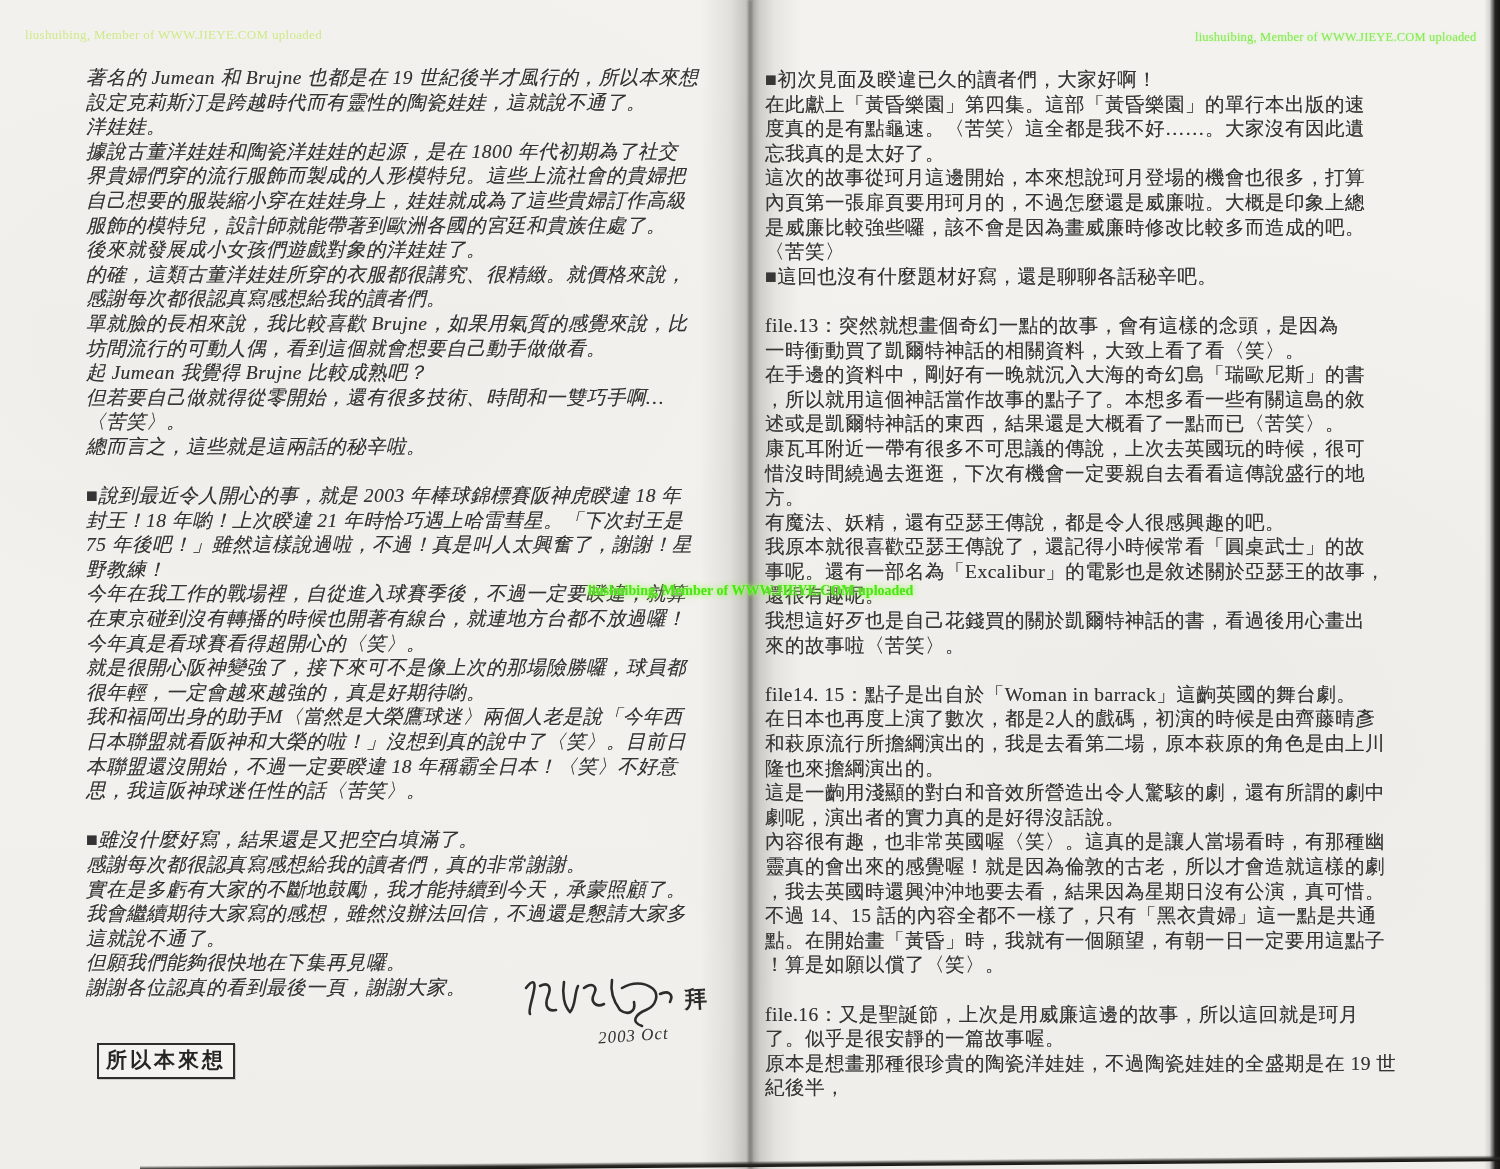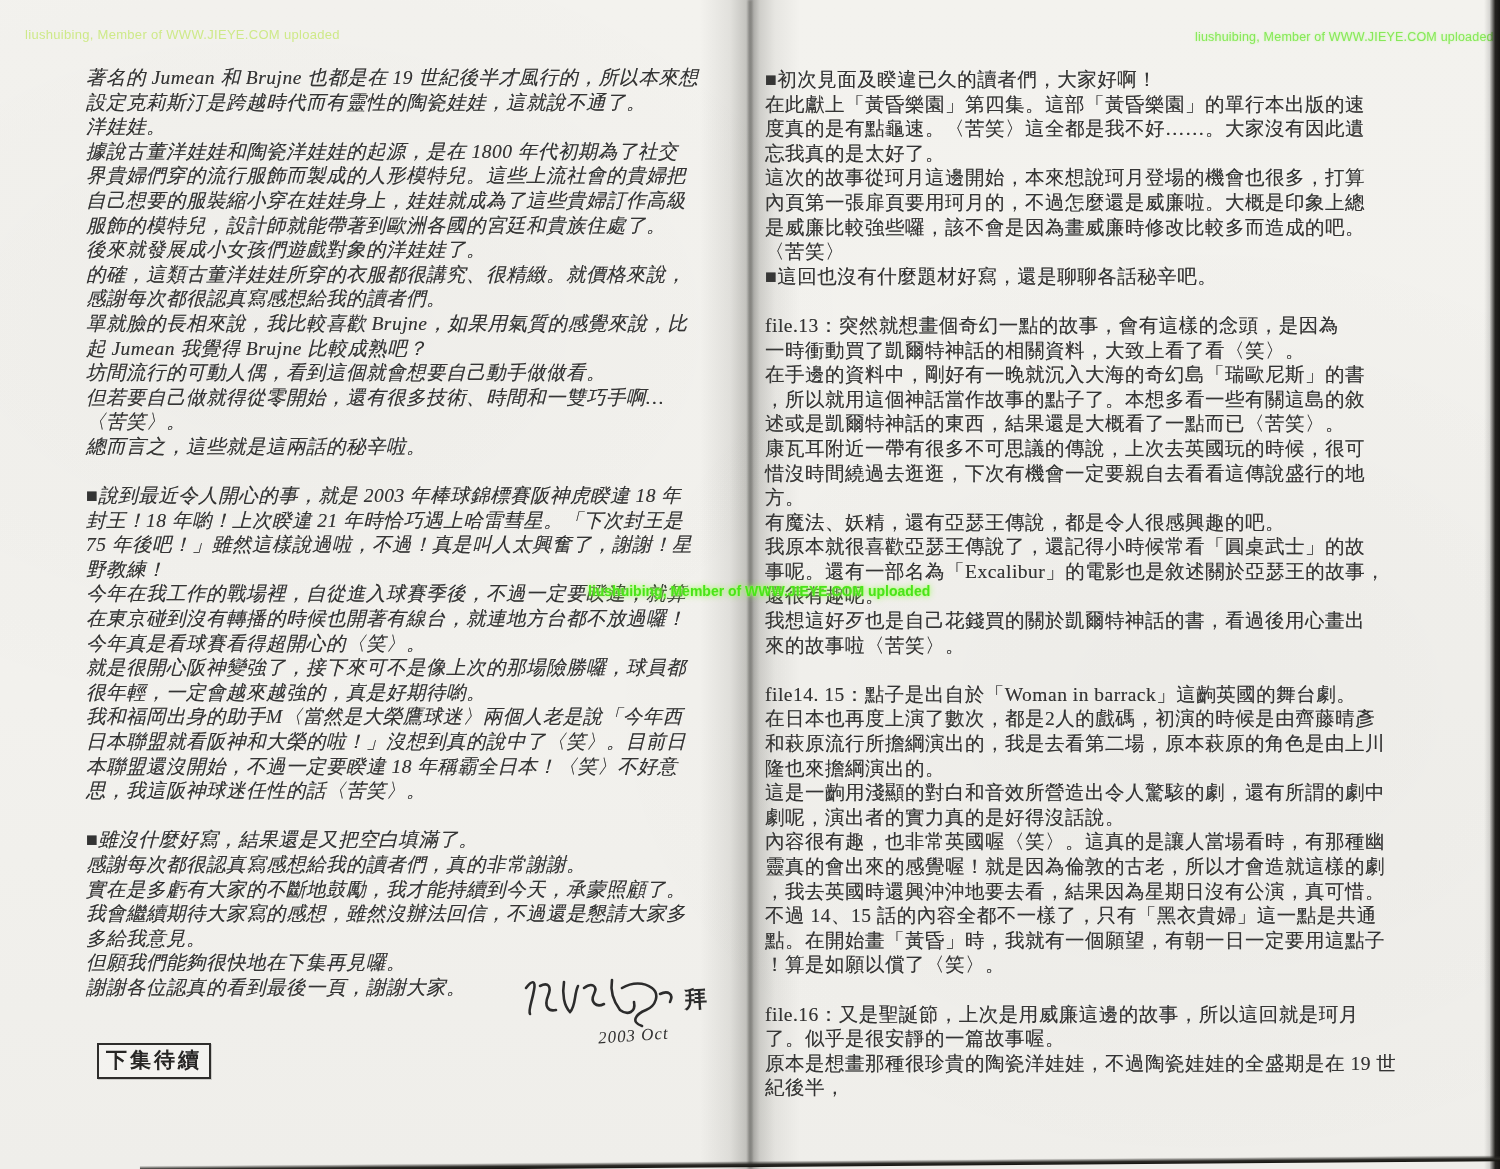--- a/index.html
+++ b/index.html
@@ -15,21 +15,21 @@
   .text-col{position:absolute;}
   .tline{
     height:var(--pitch);line-height:var(--pitch);
     white-space:nowrap;font-size:var(--fs);
     letter-spacing:0.5px;
     text-shadow:0 0 0.5px rgba(70,70,70,0.55);
   }
   .left-col{left:86px;top:66px;width:645px;font-style:italic;--pitch:24.6px;--fs:19.5px;}
   .right-col{left:765px;top:68px;width:690px;--pitch:24.6px;--fs:19.5px;}
   .watermark{
-    position:absolute;font-family:Liberation Sans, sans-serif;
+    position:absolute;font-family:Liberation Serif, serif;
     white-space:nowrap;pointer-events:none;text-align:center;
   }
   .wm-tl{left:25px;top:27px;font-size:13px;color:#cbe97f;opacity:.9;letter-spacing:.3px;}
   .wm-tr{left:1195px;top:30px;font-size:12.5px;color:#86e85a;letter-spacing:.2px;text-shadow:0 0 2px rgba(170,255,110,.7);}
   .wm-mid{left:588px;top:583px;font-size:14px;font-weight:bold;color:#49e41a;
     text-shadow:0 0 6px #8aff45,0 0 2px #c8ff8a;z-index:30;}
   .gutter{
     position:absolute;left:700px;top:0;width:100px;height:1169px;z-index:5;
     background:linear-gradient(90deg,
       rgba(0,0,0,0) 0%,
@@ -83,22 +83,22 @@
       <div class="tline">設定克莉斯汀是跨越時代而有靈性的陶瓷娃娃，這就說不通了。</div>
       <div class="tline">洋娃娃。</div>
       <div class="tline">據說古董洋娃娃和陶瓷洋娃娃的起源，是在 1800 年代初期為了社交</div>
       <div class="tline">界貴婦們穿的流行服飾而製成的人形模特兒。這些上流社會的貴婦把</div>
       <div class="tline">自己想要的服裝縮小穿在娃娃身上，娃娃就成為了這些貴婦訂作高級</div>
       <div class="tline">服飾的模特兒，設計師就能帶著到歐洲各國的宮廷和貴族住處了。</div>
       <div class="tline">後來就發展成小女孩們遊戲對象的洋娃娃了。</div>
       <div class="tline">的確，這類古董洋娃娃所穿的衣服都很講究、很精緻。就價格來說，</div>
       <div class="tline">感謝每次都很認真寫感想給我的讀者們。</div>
       <div class="tline">單就臉的長相來說，我比較喜歡 Brujne，如果用氣質的感覺來說，比</div>
+      <div class="tline">坊間流行的可動人偶，看到這個就會想要自己動手做做看。</div>
       <div class="tline">起 Jumean 我覺得 Brujne 比較成熟吧？</div>
-      <div class="tline">坊間流行的可動人偶，看到這個就會想要自己動手做做看。</div>
       <div class="tline">但若要自己做就得從零開始，還有很多技術、時間和一雙巧手啊…</div>
       <div class="tline">〈苦笑〉。</div>
       <div class="tline">總而言之，這些就是這兩話的秘辛啦。</div>
       <div class="tline"></div>
       <div class="tline">■說到最近令人開心的事，就是 2003 年棒球錦標賽阪神虎睽違 18 年</div>
       <div class="tline">封王！18 年喲！上次睽違 21 年時恰巧遇上哈雷彗星。「下次封王是</div>
       <div class="tline">75 年後吧！」雖然這樣說過啦，不過！真是叫人太興奮了，謝謝！星</div>
       <div class="tline">野教練！</div>
       <div class="tline">今年在我工作的戰場裡，自從進入球賽季後，不過一定要睽違，就算</div>
       <div class="tline">在東京碰到沒有轉播的時候也開著有線台，就連地方台都不放過囉！</div>
@@ -107,21 +107,21 @@
       <div class="tline">很年輕，一定會越來越強的，真是好期待喲。</div>
       <div class="tline">我和福岡出身的助手M〈當然是大榮鷹球迷〉兩個人老是說「今年西</div>
       <div class="tline">日本聯盟就看阪神和大榮的啦！」沒想到真的說中了〈笑〉。目前日</div>
       <div class="tline">本聯盟還沒開始，不過一定要睽違 18 年稱霸全日本！〈笑〉不好意</div>
       <div class="tline">思，我這阪神球迷任性的話〈苦笑〉。</div>
       <div class="tline"></div>
       <div class="tline">■雖沒什麼好寫，結果還是又把空白填滿了。</div>
       <div class="tline">感謝每次都很認真寫感想給我的讀者們，真的非常謝謝。</div>
       <div class="tline">實在是多虧有大家的不斷地鼓勵，我才能持續到今天，承蒙照顧了。</div>
       <div class="tline">我會繼續期待大家寫的感想，雖然沒辦法回信，不過還是懇請大家多</div>
-      <div class="tline">多給我意見。</div>
+      <div class="tline">這就說不通了。</div>
       <div class="tline">但願我們能夠很快地在下集再見囉。</div>
       <div class="tline">謝謝各位認真的看到最後一頁，謝謝大家。</div>
     </div>
 
   <div class="text-col right-col">
       <div class="tline">■初次見面及睽違已久的讀者們，大家好啊！</div>
       <div class="tline">在此獻上「黃昏樂園」第四集。這部「黃昏樂園」的單行本出版的速</div>
       <div class="tline">度真的是有點龜速。〈苦笑〉這全都是我不好……。大家沒有因此遺</div>
       <div class="tline">忘我真的是太好了。</div>
       <div class="tline">這次的故事從珂月這邊開始，本來想說珂月登場的機會也很多，打算</div>
@@ -175,20 +175,20 @@
         <path d="M66 16 C74 10, 80 14, 76 22 C72 30, 78 36, 86 32"></path>
         <path d="M94 8 C92 20, 96 30, 102 38 C110 44, 118 40, 116 30"></path>
         <path d="M104 16 C114 10, 126 10, 134 16 C142 22, 138 34, 128 38 C118 42, 112 50, 124 54"></path>
         <path d="M142 22 C150 18, 156 22, 152 30"></path>
       </g>
     </svg>
     <span class="sig-suffix">拜</span>
     <span class="sig-date">2003 Oct</span>
   </div>
 
-  <div class="next-box">下集待續</div>
+  <div class="next-box">所以本來想</div>
 
   <div class="gutter"></div>
   <div class="gutter-core"></div>
   <div class="edge-right"></div>
   <div class="edge-bottom"></div>
 
 </div>
 
 </body></html>

